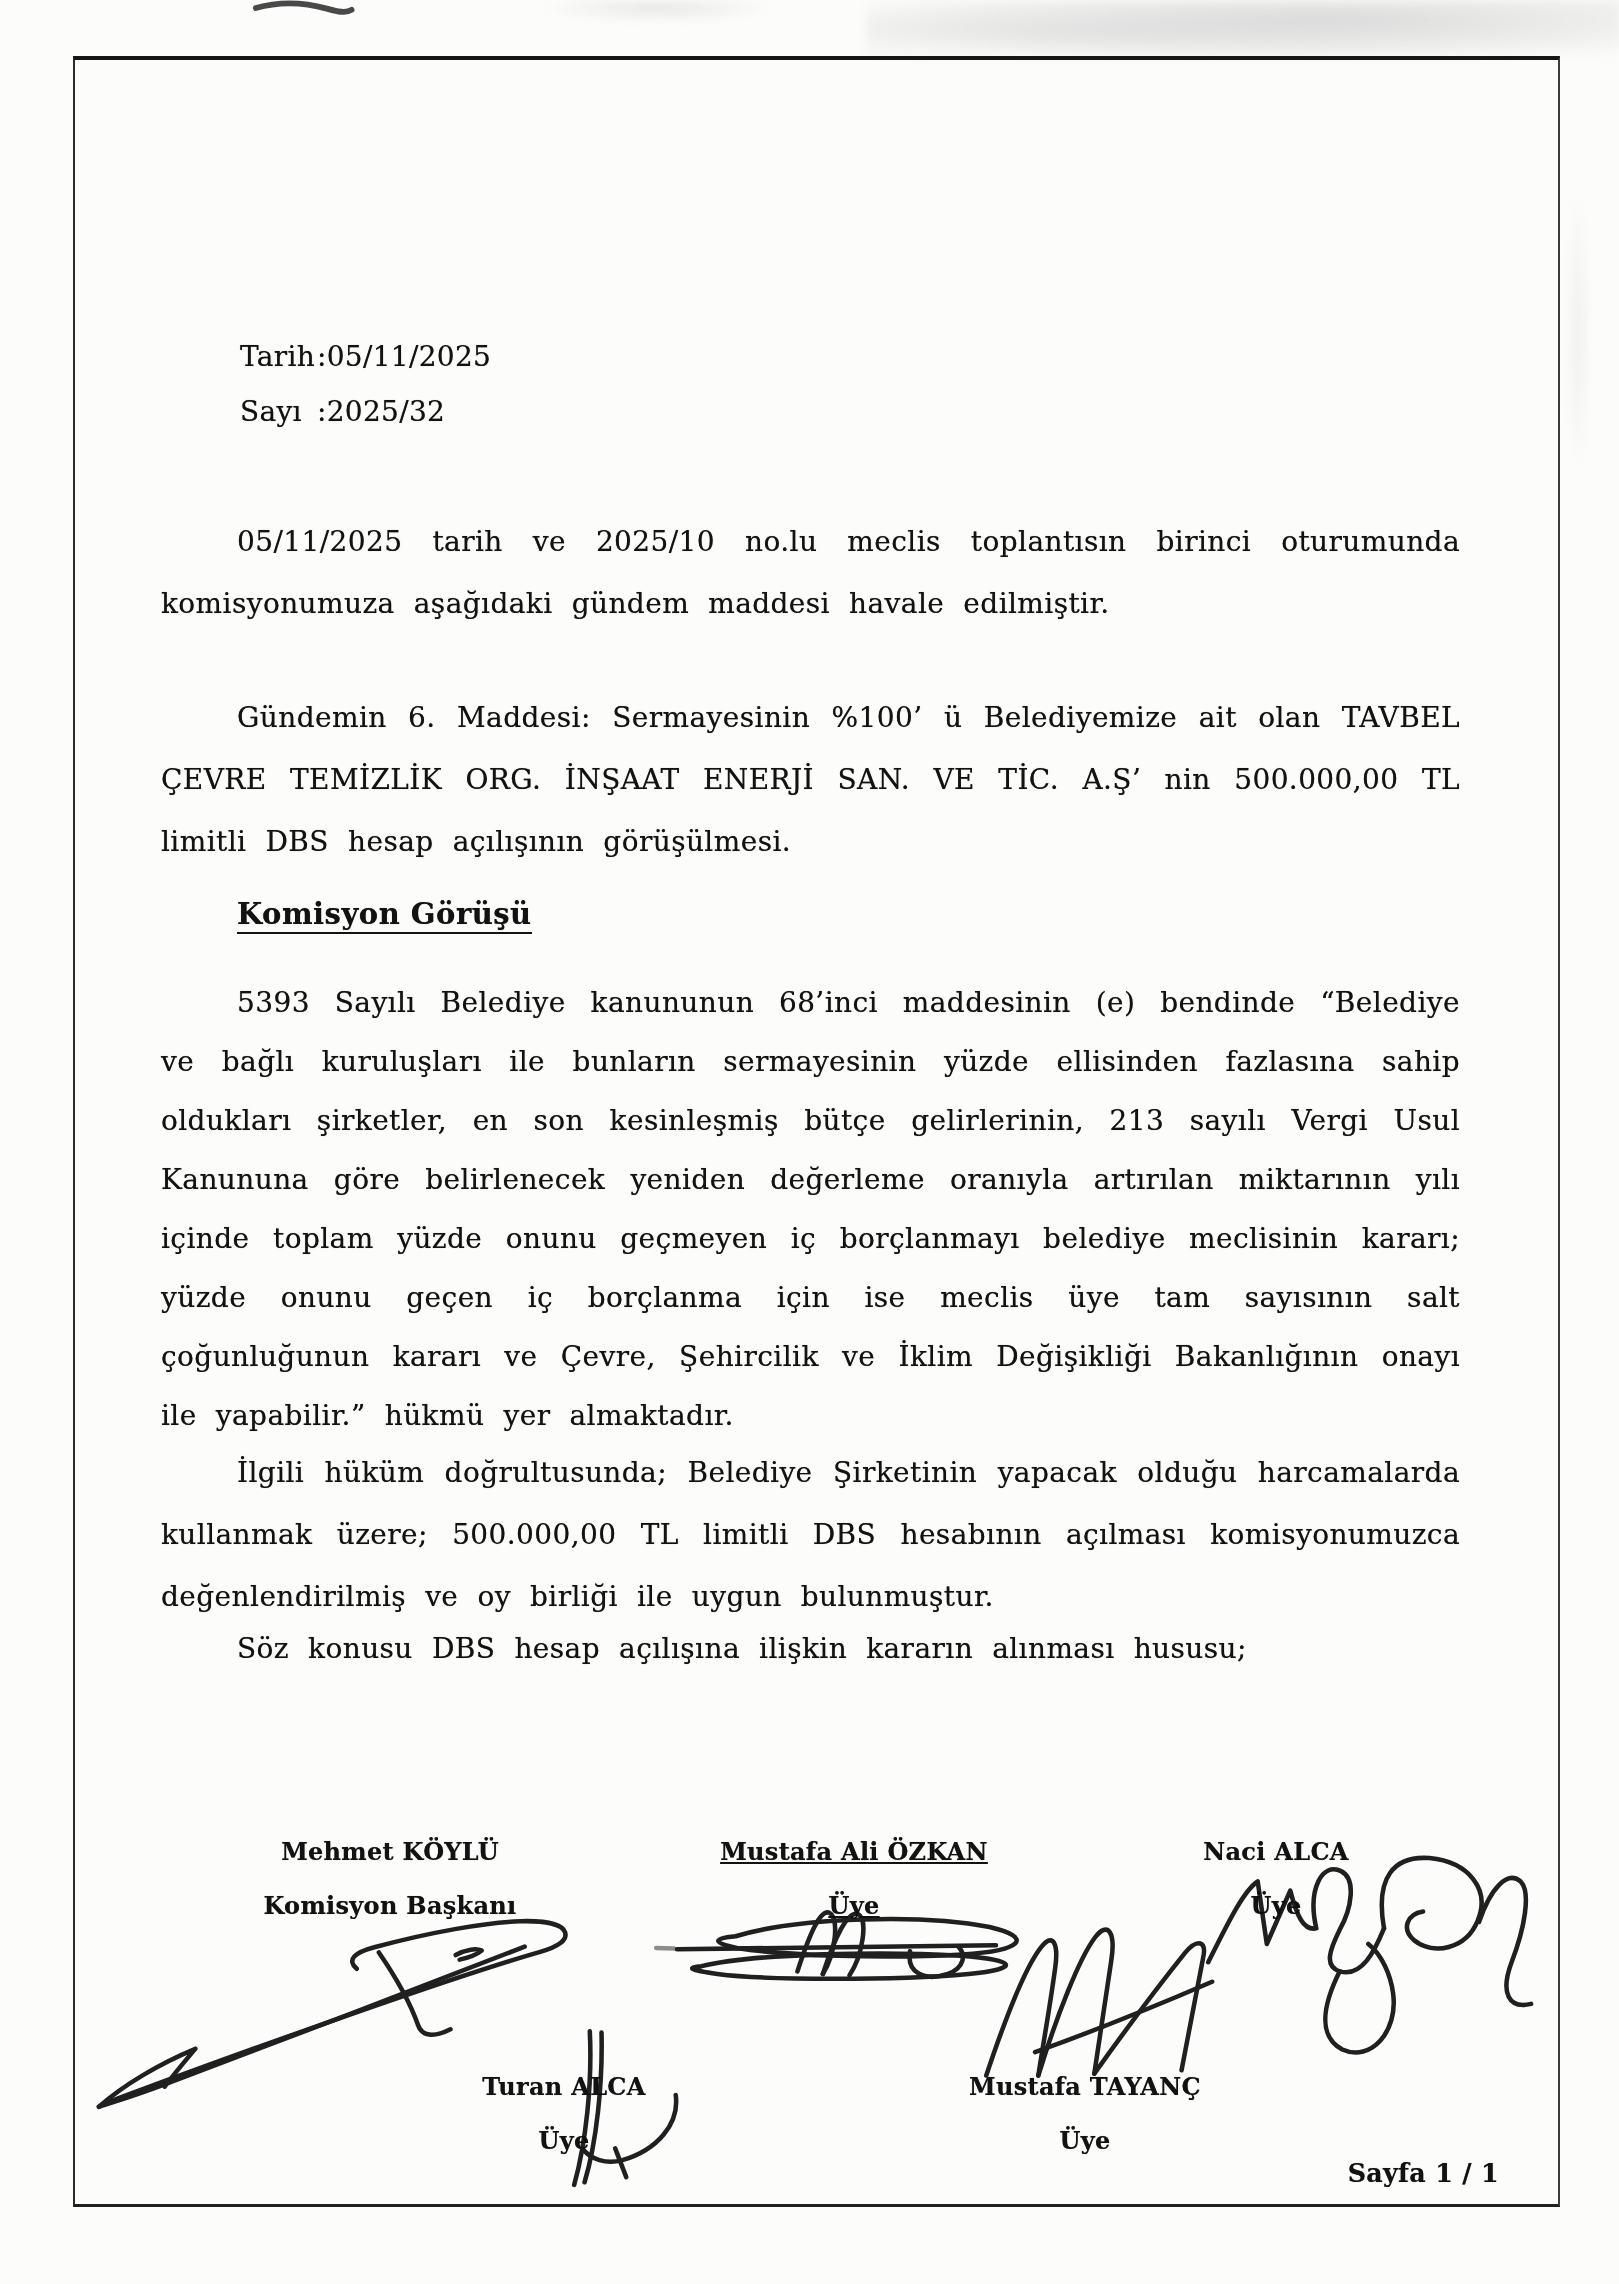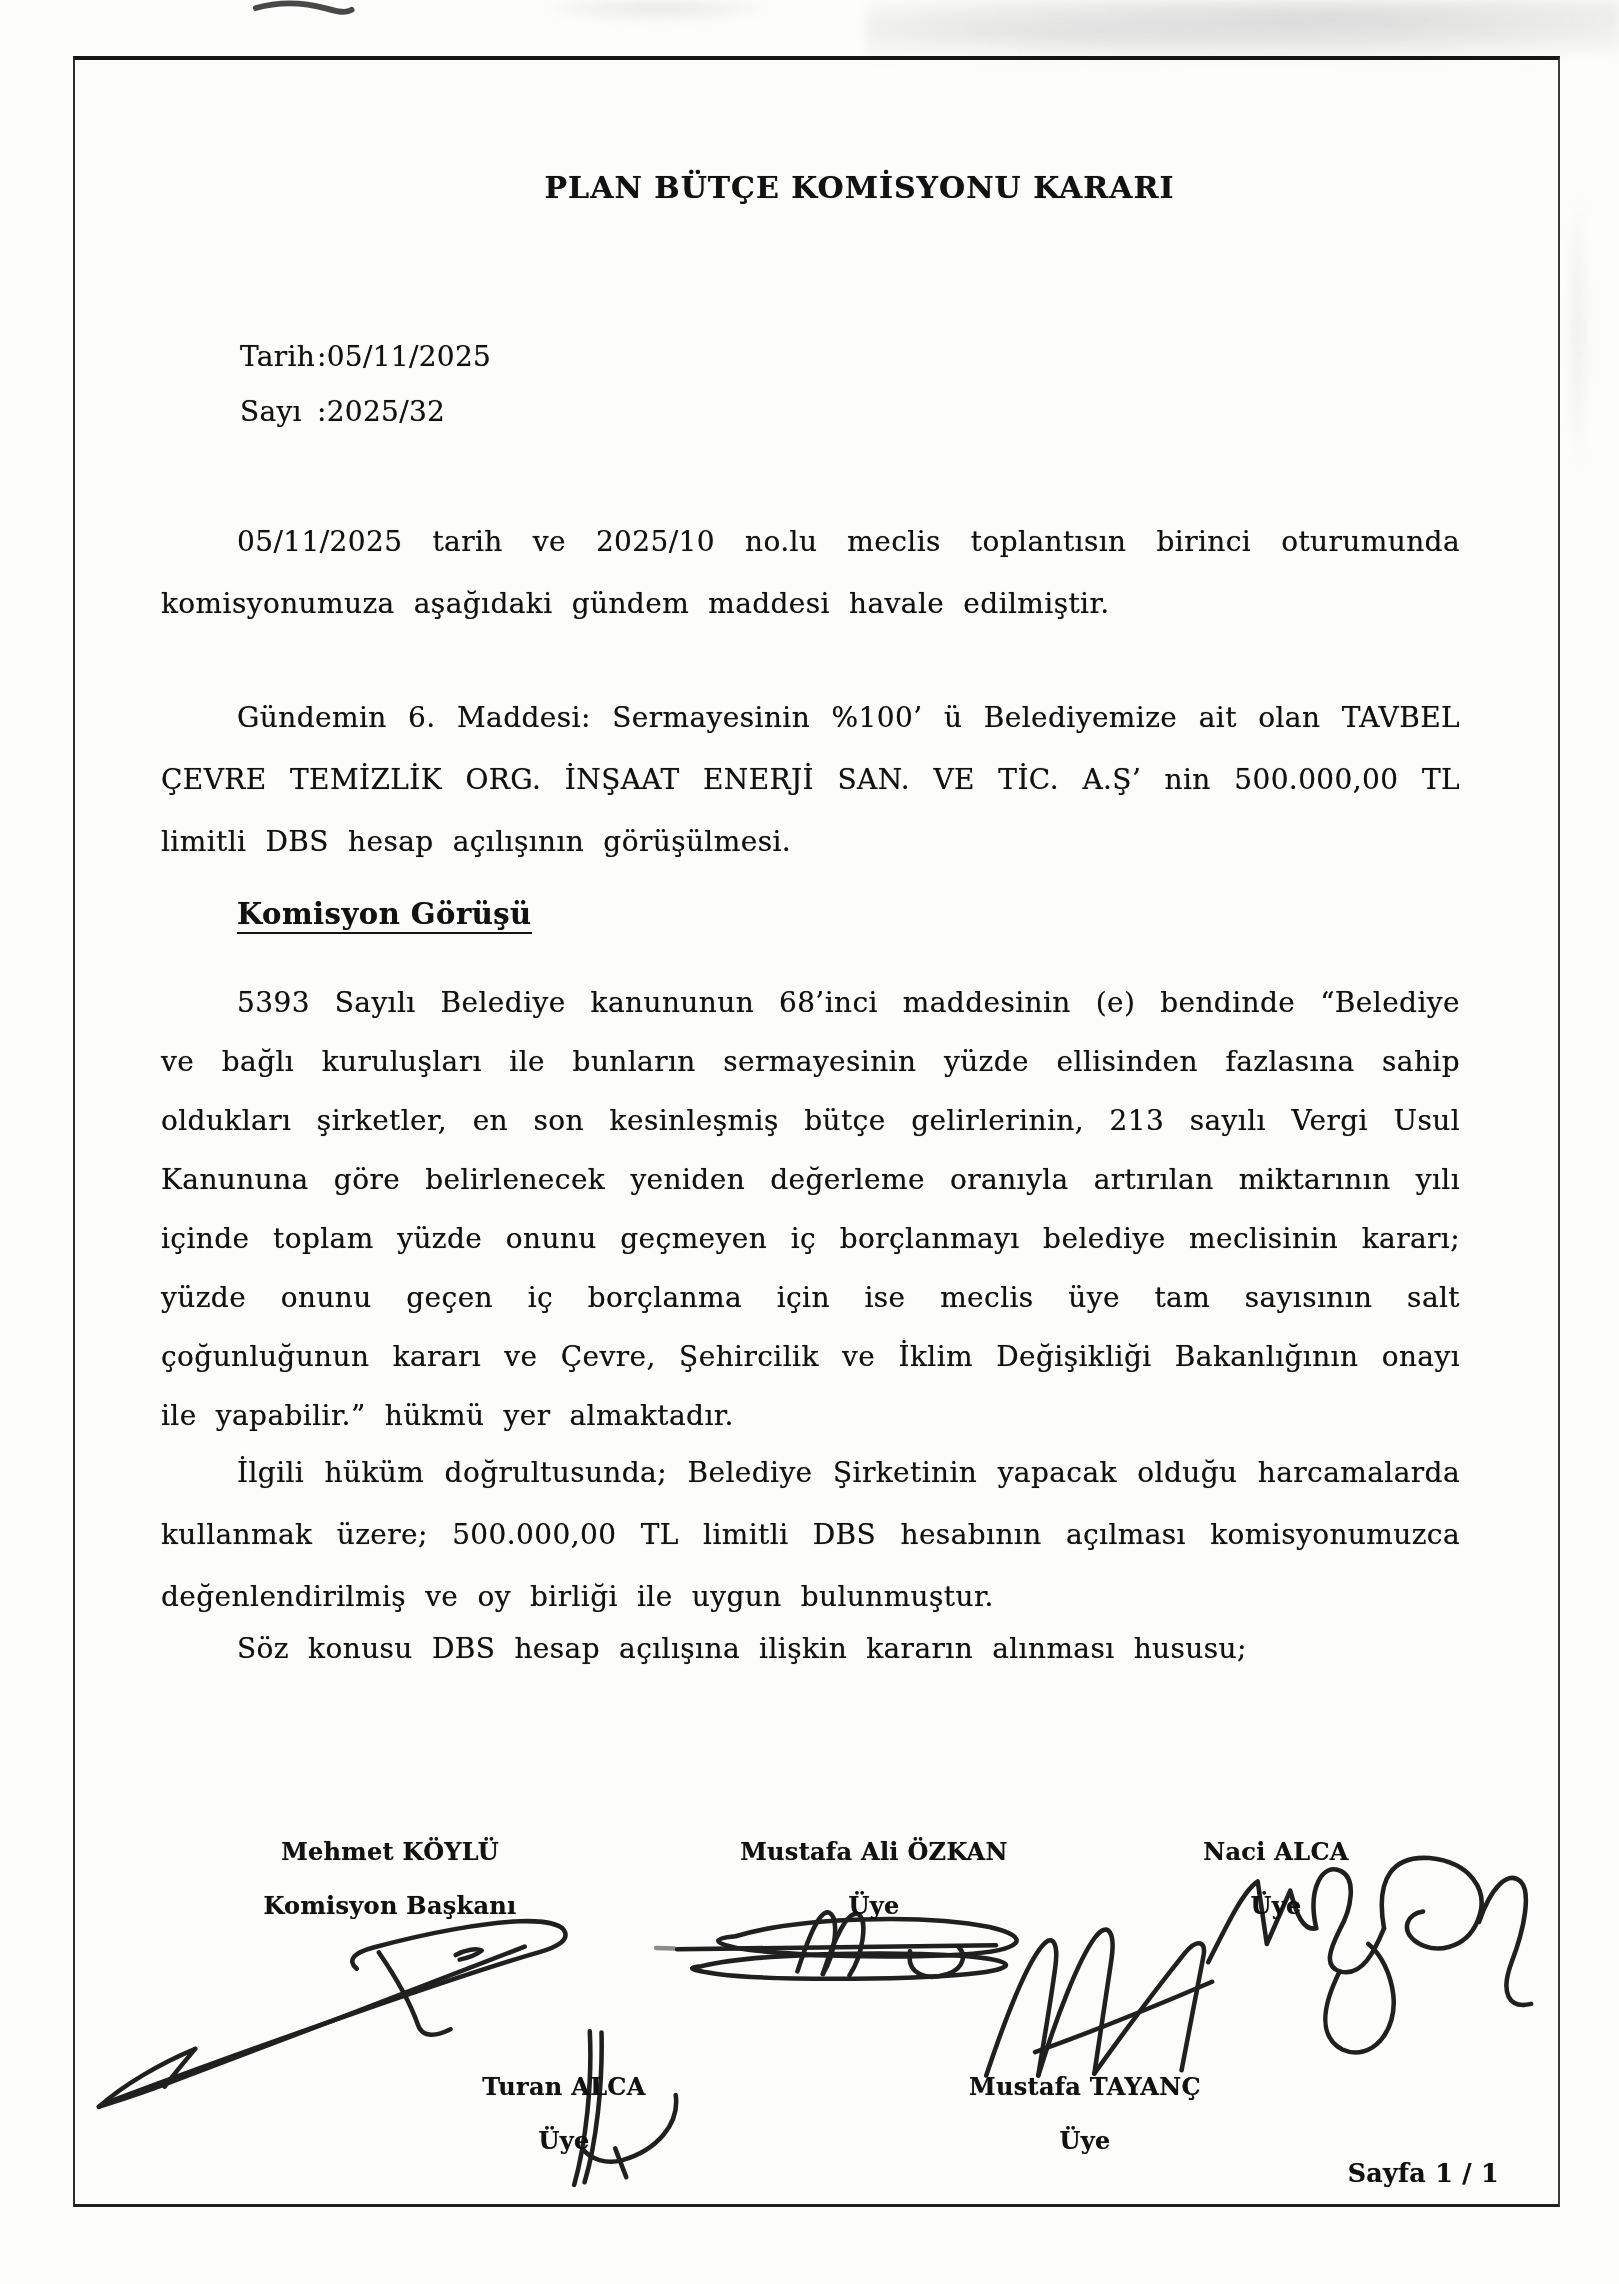--- a/index.html
+++ b/index.html
@@ -54,21 +54,21 @@
   .p-op3{top:1590px;line-height:62px;}
   .p-op4{top:1652px;line-height:62px;}
   .sigcol{
     position:absolute;width:404px;text-align:center;
     font-size:24px;font-weight:bold;letter-spacing:0.3px;
   }
   .sigcol .nm{display:block;}
   .sigcol .tt{display:block;margin-top:25px;}
   .r1{top:1837px;}
   .r2{top:2072px;}
-  .c1{left:188px;}  .c2{left:672px;} .c3{left:1074px;}
+  .c1{left:188px;}  .c2{left:652px;text-decoration:underline;} .c3{left:1074px;}
   .c4{left:362px;}  .c5{left:883px;}
   .pagenum{
     position:absolute;left:1237px;top:2158px;width:262px;
     text-align:right;font-size:25.4px;font-weight:bold;letter-spacing:0.3px;
   }
   .sig-svg{position:absolute;left:0;top:0;width:1619px;height:2284px;}
   .sig-svg path{fill:none;stroke:#141414;stroke-linecap:round;stroke-linejoin:round;}
   .smudge{position:absolute;pointer-events:none;}
   .sm1{left:866px;top:0;width:755px;height:60px;
     background:
@@ -89,21 +89,20 @@
 
   <div class="smudge sm1"></div>
   <div class="smudge sm2"></div>
   <div class="smudge sm3"></div>
 
   <div class="frame"></div>
 
   <div class="inkwrap">
 
     <div class="titles txt">
-      <div class="t2">PLAN BÜTÇE KOMİSYONU KARARI</div>
     </div>
 
     <div class="meta txt">
       <div><span class="lbl">Tarih</span><span>:05/11/2025</span></div>
       <div><span class="lbl">Sayı</span><span>:2025/32</span></div>
     </div>
 
     <p class="para p-intro indent txt">05/11/2025 tarih ve 2025/10 no.lu meclis toplantısın birinci oturumunda komisyonumuza aşağıdaki gündem maddesi havale edilmiştir.</p>
 
     <p class="para p-agenda indent txt"><span class="b">Gündemin 6. Maddesi:</span><span> Sermayesinin %100’ ü Belediyemize ait olan TAVBEL ÇEVRE TEMİZLİK ORG. İNŞAAT ENERJİ SAN. VE TİC. A.Ş’ nin 500.000,00 TL limitli DBS hesap açılışının görüşülmesi.</span></p>

